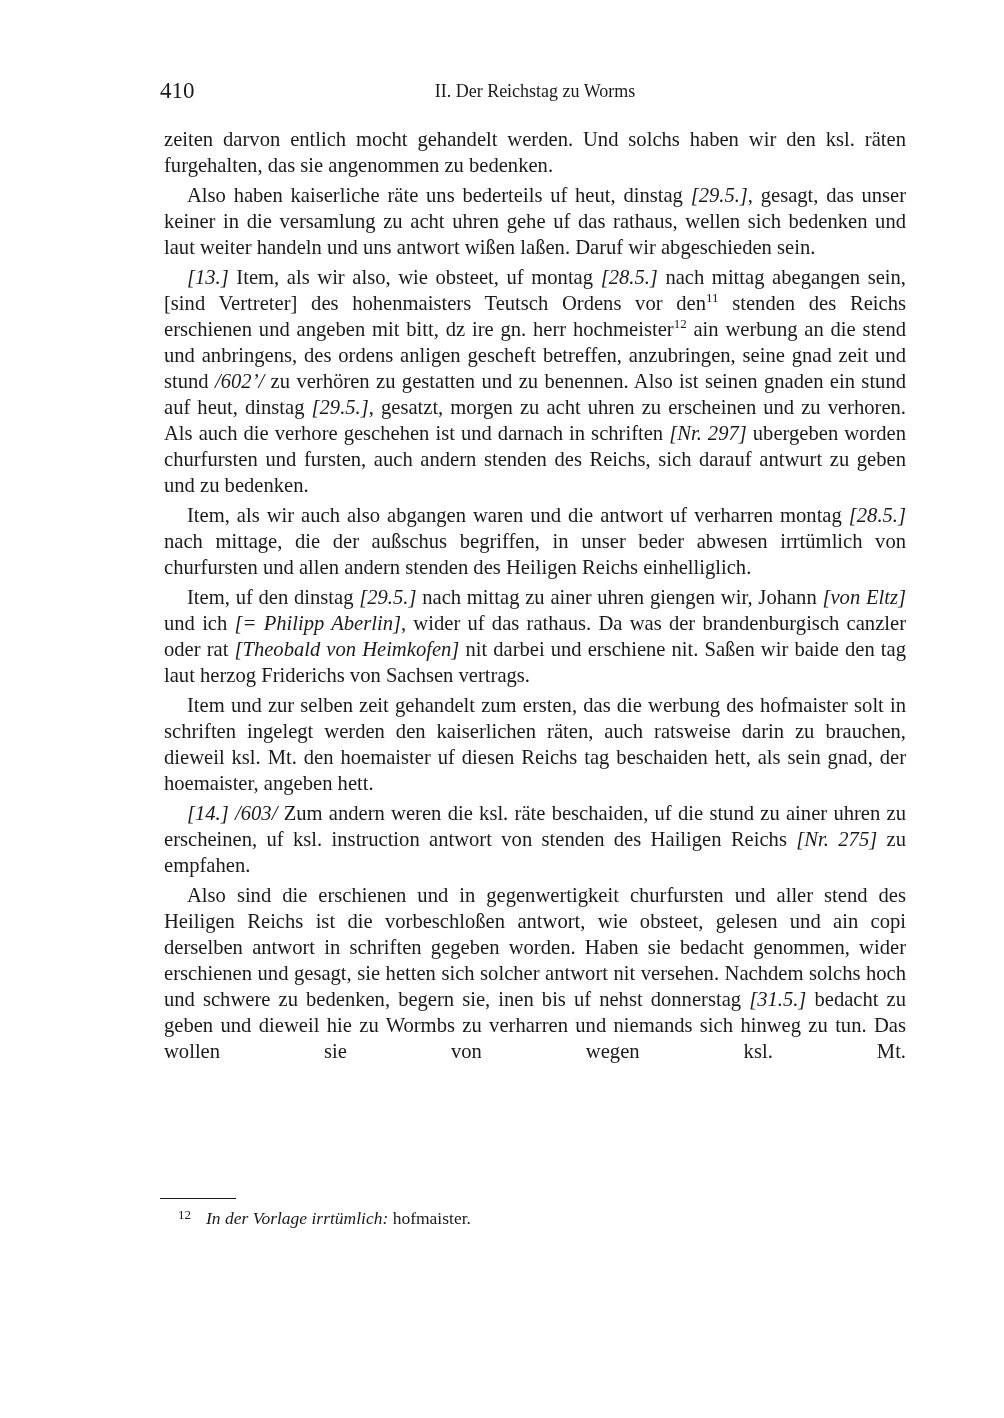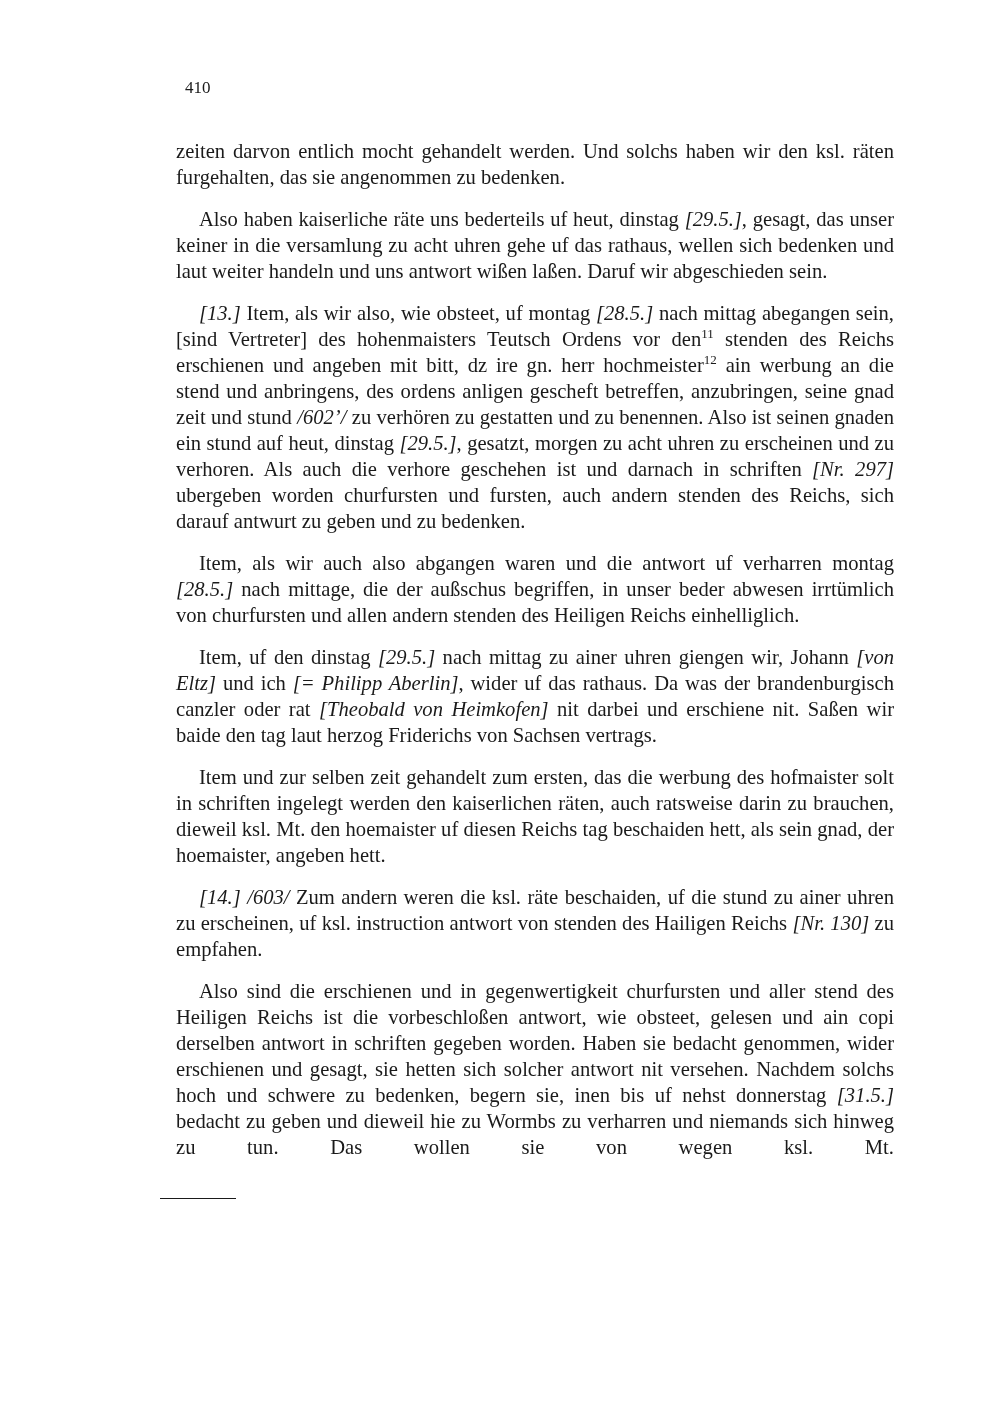--- a/index.html
+++ b/index.html
@@ -1,44 +1,48 @@
 <!DOCTYPE html>
 <html><head>
   <meta charset="utf-8">
   <style>
     html, body { margin: 0; padding: 0; background: #ffffff; }
     body { width: 1004px; height: 1418px; position: relative; overflow: hidden;
            font-family: "Liberation Serif", "DejaVu Serif", serif; color: #1a1a1a; }
     .header { position: absolute; top: 78px; left: 160px; width: 750px; height: 30px; }
-    .page-num { position: absolute; left: 0; top: 0; font-size: 17px; margin-left: 25px; }
+    .page-num { position: absolute; left: 0; top: 0; font-size: 23px; }
     .running-title { position: absolute; left: 0; width: 750px; top: 3px; text-align: center; font-size: 18px; }
     .body { position: absolute; top: 122px; left: 160px; width: 750px; font-size: 20.6px; line-height: 26px; }
-    .body p { margin: 16px; text-align: justify; text-indent: 23px; hyphens: none; }
+    .body p { margin: 4px; text-align: justify; text-indent: 23px; hyphens: none; }
     .body p.noindent { text-indent: 0; }
     .body p.last-justify { text-align-last: justify; }
     i { font-style: italic; }
     sup { font-size: 13px; line-height: 0; vertical-align: 8px; }
     .footnotes { position: absolute; top: 1198px; left: 160px; width: 750px; font-size: 17.5px; line-height: 23px; }
     .fn-rule { width: 76px; border-top: 1px solid #1a1a1a; margin-bottom: 4px; }
     .fn { padding-left: 18px; }
     .fn-num { font-size: 13px; vertical-align: 5px; display: inline-block; width: 28px; }
   </style>
 </head>
 <body>
 
 <div class="header">
   <span class="page-num">410</span>
+  <span class="running-title">II. Der Reichstag zu Worms</span>
 </div>
 
 <div class="body" id="body">
     <p class="noindent"><span>zeiten darvon entlich mocht gehandelt werden. Und solchs haben wir den ksl. räten furgehalten, das sie angenommen zu bedenken.</span></p>
     <p><span>Also haben kaiserliche räte uns bederteils uf heut, dinstag </span><i>[29.5.]</i><span>, gesagt, das unser keiner in die versamlung zu acht uhren gehe uf das rathaus, wellen sich bedenken und laut weiter handeln und uns antwort wißen laßen. Daruf wir abgeschieden sein.</span></p>
     <p><i>[13.]</i><span> Item, als wir also, wie obsteet, uf montag </span><i>[28.5.]</i><span> nach mittag abegangen sein, [sind Vertreter] des hohenmaisters Teutsch Ordens vor den</span><sup>11</sup><span> stenden des Reichs erschienen und angeben mit bitt, dz ire gn. herr hochmeister</span><sup>12</sup><span> ain werbung an die stend und anbringens, des ordens anligen gescheft betreffen, anzubringen, seine gnad zeit und stund </span><i>/602’/</i><span> zu verhören zu gestatten und zu benennen. Also ist seinen gnaden ein stund auf heut, dinstag </span><i>[29.5.]</i><span>, gesatzt, morgen zu acht uhren zu erscheinen und zu verhoren. Als auch die verhore geschehen ist und darnach in schriften </span><i>[Nr. 297]</i><span> ubergeben worden churfursten und fursten, auch andern stenden des Reichs, sich darauf antwurt zu geben und zu bedenken.</span></p>
     <p><span>Item, als wir auch also abgangen waren und die antwort uf verharren montag </span><i>[28.5.]</i><span> nach mittage, die der außschus begriffen, in unser beder abwesen irrtümlich von churfursten und allen andern stenden des Heiligen Reichs einhelliglich.</span></p>
     <p><span>Item, uf den dinstag </span><i>[29.5.]</i><span> nach mittag zu ainer uhren giengen wir, Johann </span><i>[von Eltz]</i><span> und ich </span><i>[= Philipp Aberlin]</i><span>, wider uf das rathaus. Da was der brandenburgisch canzler oder rat </span><i>[Theobald von Heimkofen]</i><span> nit darbei und erschiene nit. Saßen wir baide den tag laut herzog Friderichs von Sachsen vertrags.</span></p>
     <p><span>Item und zur selben zeit gehandelt zum ersten, das die werbung des hofmaister solt in schriften ingelegt werden den kaiserlichen räten, auch ratsweise darin zu brauchen, dieweil ksl. Mt. den hoemaister uf diesen Reichs tag beschaiden hett, als sein gnad, der hoemaister, angeben hett.</span></p>
-    <p><i>[14.] /603/</i><span> Zum andern weren die ksl. räte beschaiden, uf die stund zu ainer uhren zu erscheinen, uf ksl. instruction antwort von stenden des Hailigen Reichs </span><i>[Nr. 130]</i><span> zu empfahen.</span></p>
+    <p><i>[14.] /603/</i><span> Zum andern weren die ksl. räte beschaiden, uf die stund zu ainer uhren zu erscheinen, uf ksl. instruction antwort von stenden des Hailigen Reichs </span><i>[Nr. 275]</i><span> zu empfahen.</span></p>
     <p class="last-justify"><span>Also sind die erschienen und in gegenwertigkeit churfursten und aller stend des Heiligen Reichs ist die vorbeschloßen antwort, wie obsteet, gelesen und ain copi derselben antwort in schriften gegeben worden. Haben sie bedacht genommen, wider erschienen und gesagt, sie hetten sich solcher antwort nit versehen. Nachdem solchs hoch und schwere zu bedenken, begern sie, inen bis uf nehst donnerstag </span><i>[31.5.]</i><span> bedacht zu geben und dieweil hie zu Wormbs zu verharren und niemands sich hinweg zu tun. Das wollen sie von wegen ksl. Mt.</span></p>
   </div>
 
 <div class="footnotes">
   <div class="fn-rule"></div>
+  <div class="fn">
+    <span class="fn-num">12</span><i>In der Vorlage irrtümlich:</i><span> hofmaister.</span>
+  </div>
 </div>
 
 </body></html>

